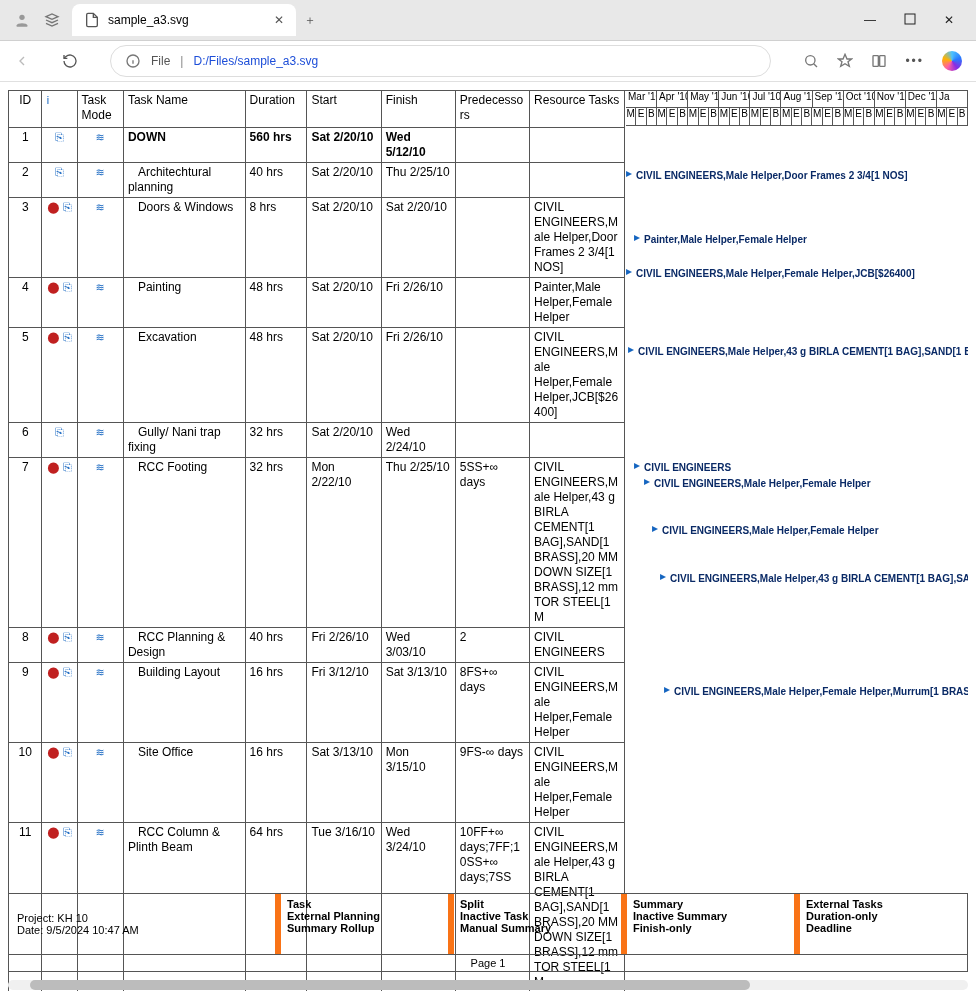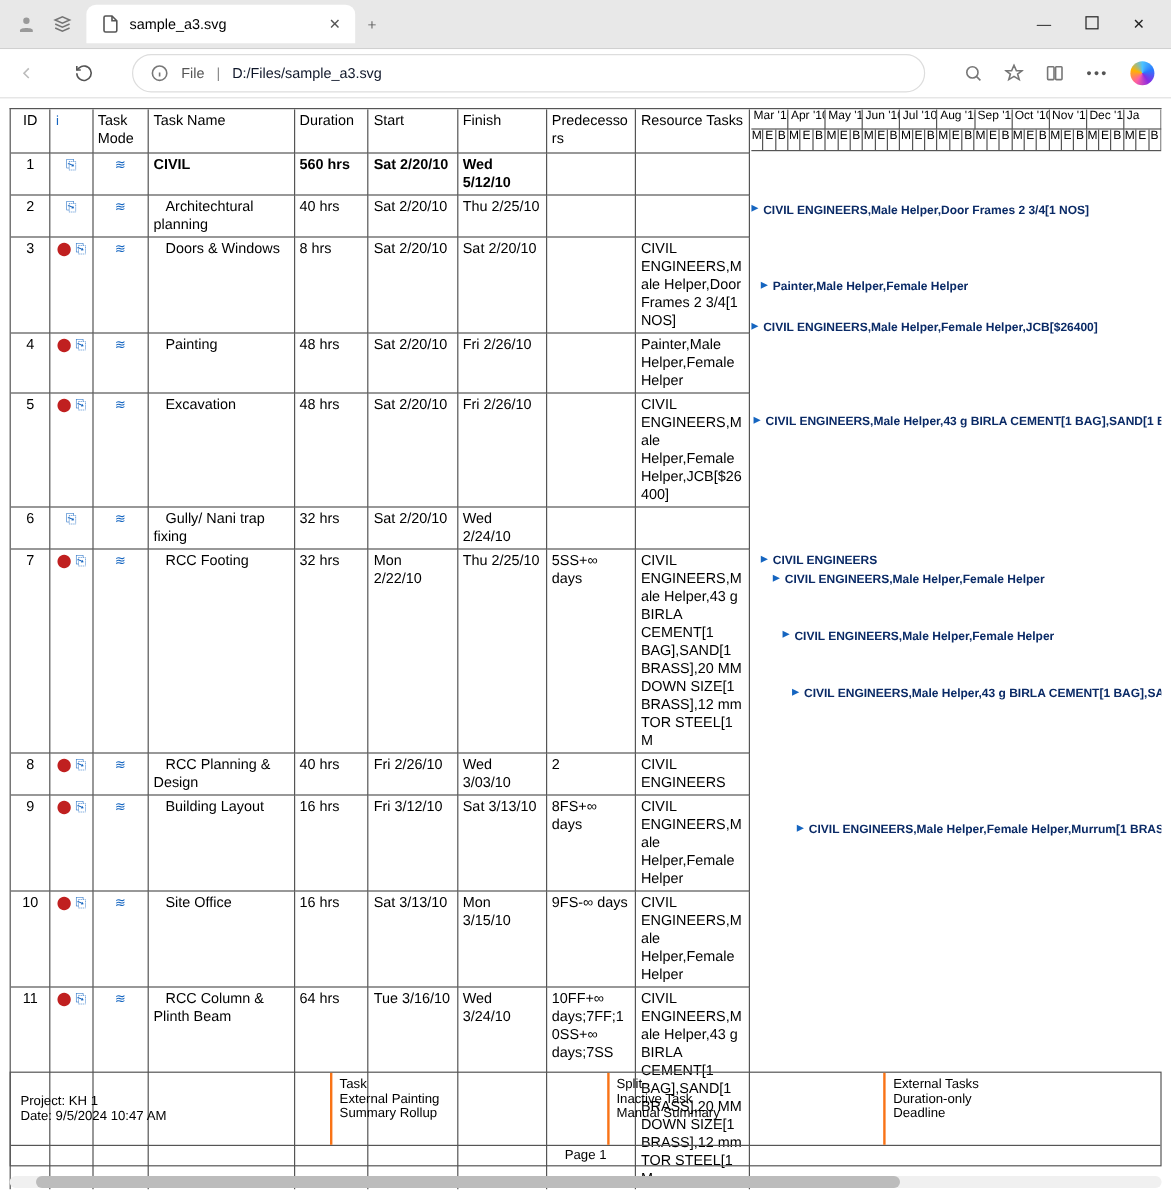--- a/index.html
+++ b/index.html
@@ -36,21 +36,21 @@
   .gantt .scale .months div{width:32px;border-right:1px solid #555;border-bottom:1px solid #555;padding-left:2px;white-space:nowrap;overflow:hidden;font-size:10px;}
   .gantt .scale .sub div{width:10.66px;border-right:1px solid #555;text-align:center;font-size:10px;}
   .gantt .chart{position:absolute;left:0;right:0;top:34px;bottom:0;}
   .gantt .label{position:absolute;font-size:10px;color:#0a2a66;font-weight:700;white-space:nowrap;}
   .gantt .dmark{color:#1565c0;font-size:12px;position:absolute;}
   
   .legend{position:absolute;left:8px;right:8px;bottom:26px;border:1px solid #555;font-size:11px;}
   .legend .inner{display:flex;}
   .legend .meta{width:250px;padding:18px 8px;}
   .legend .cols{flex:1;display:flex;}
-  .legend .cols>div{flex:1;border-left:2px solid #f97316;padding:4px 6px;}
+  .legend .cols>div{flex:1;border-left:6px solid #f97316;padding:4px 6px;font-weight:bold;}
   .legend .cols>div div{margin:0px 0;}
   .legend .pagenum{border-top:1px solid #555;text-align:center;padding:2px;font-size:11px;}
   
   .hscroll{position:absolute;left:8px;right:8px;bottom:6px;height:14px;display:flex;align-items:center;}
   .hscroll .track{flex:1;height:10px;background:#f0f0f0;border-radius:5px;position:relative;}
   .hscroll .thumb{position:absolute;left:22px;width:720px;top:0;bottom:0;background:#bcbcbc;border-radius:5px;}
   
   .grey{color:#888;}
   .copilot{width:20px;height:20px;border-radius:50%;background:conic-gradient(#4cc2ff,#2979ff,#8a2be2,#ff5fa2,#ffb300,#4cc2ff);}
 </style>
@@ -106,21 +106,21 @@
   <div class="urlslot">
     <span class="icon">
         <svg viewBox="0 0 24 24" fill="none" stroke="#777" stroke-width="2">
           <circle cx="12" cy="12" r="9"></circle>
           <line x1="12" y1="8" x2="12" y2="8"></line>
           <line x1="12" y1="11" x2="12" y2="16"></line>
         </svg>
       </span>
     <span>File</span>
     <span class="grey">|</span>
-    <span style="color:#0f172a;">D:/Files/sample_a3.svg</span>
+    <span style="color:#1d4ed8;">D:/Files/sample_a3.svg</span>
   </div>
   <div class="right-icons">
     <span class="icon">
         <svg viewBox="0 0 24 24" fill="none" stroke="#777" stroke-width="2">
           <circle cx="11" cy="11" r="7"></circle>
           <line x1="16" y1="16" x2="21" y2="21"></line>
         </svg>
       </span>
     <span class="icon">
         <svg viewBox="0 0 24 24" fill="none" stroke="#777" stroke-width="2">
@@ -164,21 +164,21 @@
         <th>Finish</th>
         <th>Predecessors</th>
         <th>Resource Tasks</th>
       </tr>
       </tbody>
         <tbody id="taskbody">
           <tr>
             <td class="idcell">1</td>
             <td class="num"><span class="smicon b">⎘</span></td>
             <td class="num"><span class="smicon b">≋</span></td>
-            <td><span class=" bold">CIVIL</span></td>
+            <td><span class=" bold">DOWN</span></td>
             <td class=" bold">560 hrs</td>
             <td class=" bold">Sat 2/20/10</td>
             <td class=" bold">Wed 5/12/10</td>
             <td></td>
             <td></td>
           </tr>
           <tr>
             <td class="idcell">2</td>
             <td class="num"><span class="smicon b">⎘</span></td>
             <td class="num"><span class="smicon b">≋</span></td>
@@ -362,35 +362,40 @@
           <div class="dmark" style="top: 557px; left: 38px;">▸</div>
           <div class="label" style="top: 561px; left: 48px;">CIVIL ENGINEERS,Male Helper,Female Helper,Murrum[1 BRASS]</div>
         </div>
     </div>
 
   </div>
 
   <div class="legend">
     <div class="inner">
       <div class="meta">
-        <div>Project: KH 1</div>
+        <div>Project: KH 10</div>
         <div>Date: 9/5/2024 10:47 AM</div>
       </div>
       <div class="cols" id="legendcols">
           <div>
             <div>Task</div>
-            <div>External Painting</div>
+            <div>External Planning</div>
             <div>Summary Rollup</div>
           </div>
           <div>
             <div>Split</div>
             <div>Inactive Task</div>
             <div>Manual Summary</div>
           </div>
           <div>
+            <div>Summary</div>
+            <div>Inactive Summary</div>
+            <div>Finish-only</div>
+          </div>
+          <div>
             <div>External Tasks</div>
             <div>Duration-only</div>
             <div>Deadline</div>
           </div>
         </div>
     </div>
     <div class="pagenum">Page 1</div>
   </div>
 
   <div class="hscroll">

